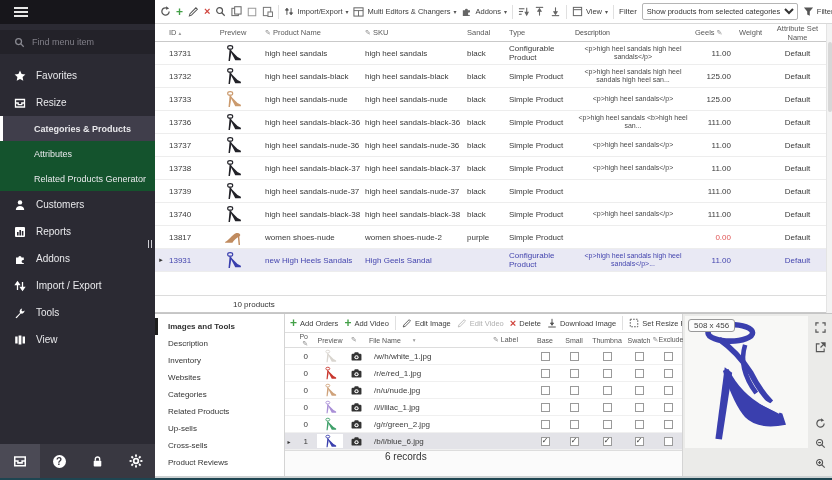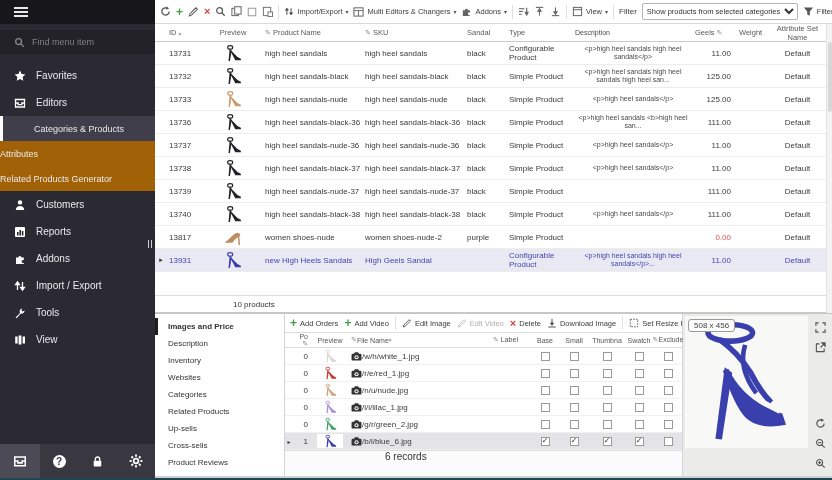--- a/index.html
+++ b/index.html
@@ -5,22 +5,22 @@
 *{margin:0;padding:0;box-sizing:border-box}
 html,body{width:832px;height:480px;overflow:hidden}
 body{position:relative;font-family:"Liberation Sans",sans-serif;background:#fff;font-size:8px;color:#3a3a3a}
 svg{display:block}
 
 .sidebar{position:absolute;left:0;top:0;width:155px;height:480px;background:#2b2a33;color:#e9e9ec;z-index:5}
 .sb-top{height:24px;background:#17161b;display:flex;align-items:center;padding-left:13px}
 .sb-search{height:24px;display:flex;align-items:center;gap:7px;padding-left:14px;color:#807f88;background:#232229;margin:6px 0 8px;font-size:9px}
 .sb-item{height:27px;display:flex;align-items:center;gap:10px;padding-left:13px;font-size:10px;cursor:default}
 .sb-item .ic{width:13px;display:flex;justify-content:center}
-.sb-sub{height:25px;display:flex;align-items:center;background:#a16207;font-size:9px}
-.sb-sub.active{background:#403e4b;border-left:3px solid #fff;padding-left:31px;font-weight:normal}
+.sb-sub{height:25px;display:flex;align-items:center;padding-left:34px;background:#14532d;font-size:9px}
+.sb-sub.active{background:#403e4b;border-left:3px solid #fff;padding-left:31px;font-weight:bold}
 .sb-footer{position:absolute;bottom:2px;left:0;right:0;height:34px;background:#393841;display:flex;align-items:center}
 .sb-footer .fbox{width:40px;height:34px;background:#4b4a55;display:flex;align-items:center;justify-content:center}
 .sb-footer .fic{flex:1;display:flex;justify-content:center}
 .helpq{width:13px;height:13px;border-radius:50%;background:#fff;color:#393841;font-weight:bold;font-size:10px;display:flex;align-items:center;justify-content:center}
 .splitter{position:absolute;right:1px;top:234px;width:8px;height:20px;display:flex;gap:2px;align-items:center;justify-content:center}
 .splitter i{width:1px;height:8px;background:#cfcfd4}
 
 .main{position:absolute;left:155px;top:0;right:0;bottom:0;background:#fff}
 .toolbar{height:24px;display:flex;align-items:center;gap:5px;padding:0 5px;border-bottom:1px solid #d9d9d9;background:#fff;white-space:nowrap;overflow:hidden}
 .tbtn{display:flex;align-items:center;gap:3px;color:#3c3c3c;font-size:7.5px;cursor:default;flex:none}
@@ -62,21 +62,21 @@
 .images{position:absolute;left:130px;top:0;width:398px;bottom:0;display:flex;flex-direction:column;border-right:1px solid #d4d4d4}
 .img-toolbar{height:21px;display:flex;align-items:center;gap:6px;padding:0 5px;border-bottom:1px solid #dedede;font-size:7.5px;white-space:nowrap;overflow:hidden}
 .img-toolbar .tbtn.disabled{color:#b0b0b0}
 .i-header{display:flex;height:15px;align-items:center;font-size:7px;color:#555;border-bottom:1px solid #ddd}
 .irow{display:flex;height:17px;align-items:center;border-bottom:1px solid #f0f0f0}
 .irow.selected{background:#e3e3e8}
 .ic-gutter{width:8px;text-align:center;font-size:6px;color:#333}
 .ic-po{width:18px;text-align:right;padding-right:3px}
 .ic-prev{width:38px;display:flex;justify-content:center}
 .irow.selected .ic-prev .pv{background:#fff;padding:0 6px}
-.ic-file{width:142px;display:flex;align-items:center;gap:0}
+.ic-file{width:142px;display:flex;align-items:center;gap:12px}
 .ic-label{width:40px}
 .ic-chk{width:28px;display:flex;justify-content:center}
 .ic-chk.w30{width:30px}.ic-chk.w36{width:36px}.ic-chk.w28{width:28px}.ic-chk.w30b{width:30px}
 .cb{width:9px;height:9px;border:1px solid #9a9a9a;background:#fff;display:flex;align-items:center;justify-content:center;font-size:8px;color:#333;line-height:1}
 .i-footer{margin-top:auto;height:28px;border-top:1px solid #ddd;display:flex;align-items:flex-start;padding-left:100px;font-size:10px;color:#333;background:#fbfbfb}
 
 .preview{position:absolute;left:528px;top:0;right:0;bottom:0;background:#ebebe9}
 .imgbox{position:absolute;left:2px;top:2px;right:24px;bottom:28px;background:#f8f8f6;display:flex;align-items:center;justify-content:center}
 .size-badge{position:absolute;left:5px;top:5px;background:#fcfcfc;border:1px solid #9a9a9a;border-radius:3px;padding:1px 5px;font-size:8px;color:#444;z-index:3}
 .pv-ic{position:absolute;right:5px;width:14px;height:14px;display:flex;align-items:center;justify-content:center}
@@ -117,21 +117,21 @@
     </span>
     <span>Favorites</span>
   </div>
   <div class="sb-item">
     <span class="ic">
       <svg width="12" height="12" viewBox="0 0 12 12">
           <path d="M1.5 2.5 h9 v7.5 h-9 Z" fill="none" stroke="#fff" stroke-width="1.3"></path>
           <path d="M1.5 6 h2.7 v1.6 h3.6 V6 h2.7" fill="none" stroke="#fff" stroke-width="1.3"></path>
         </svg>
     </span>
-    <span>Editors</span>
+    <span>Resize</span>
   </div>
   <div class="sb-sub active">
     <span>Categories &amp; Products</span>
   </div>
   <div class="sb-sub">
     <span>Attributes</span>
   </div>
   <div class="sb-sub">
     <span>Related Products Generator</span>
   </div>
@@ -592,21 +592,21 @@
     <div class="p-footer">
       <span>10 products</span>
     </div>
   </div>
   <div class="vscroll">
       <div class="vthumb"></div>
     </div>
 
   <div class="bottom">
     <div class="tabs" id="tabs">
-        <div class="tab active">Images and Price</div>
+        <div class="tab active">Images and Tools</div>
         <div class="tab">Description</div>
         <div class="tab">Inventory</div>
         <div class="tab">Websites</div>
         <div class="tab">Categories</div>
         <div class="tab">Related Products</div>
         <div class="tab">Up-sells</div>
         <div class="tab">Cross-sells</div>
         <div class="tab">Product Reviews</div>
       </div>
 

